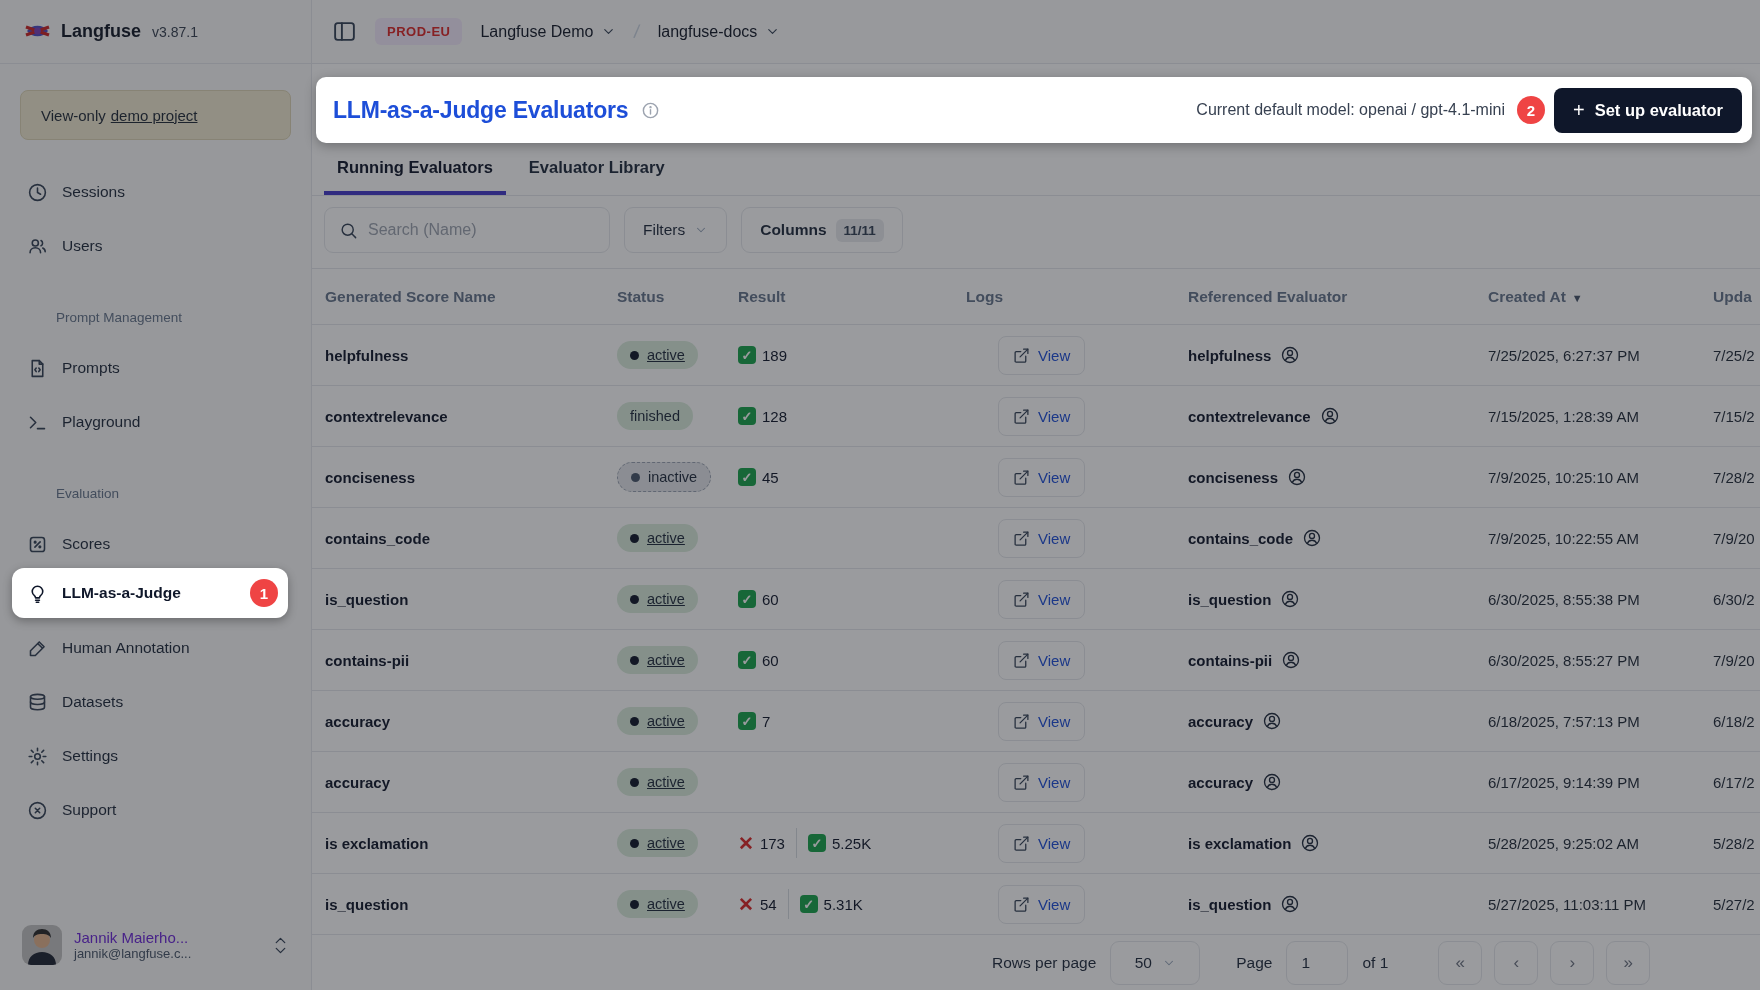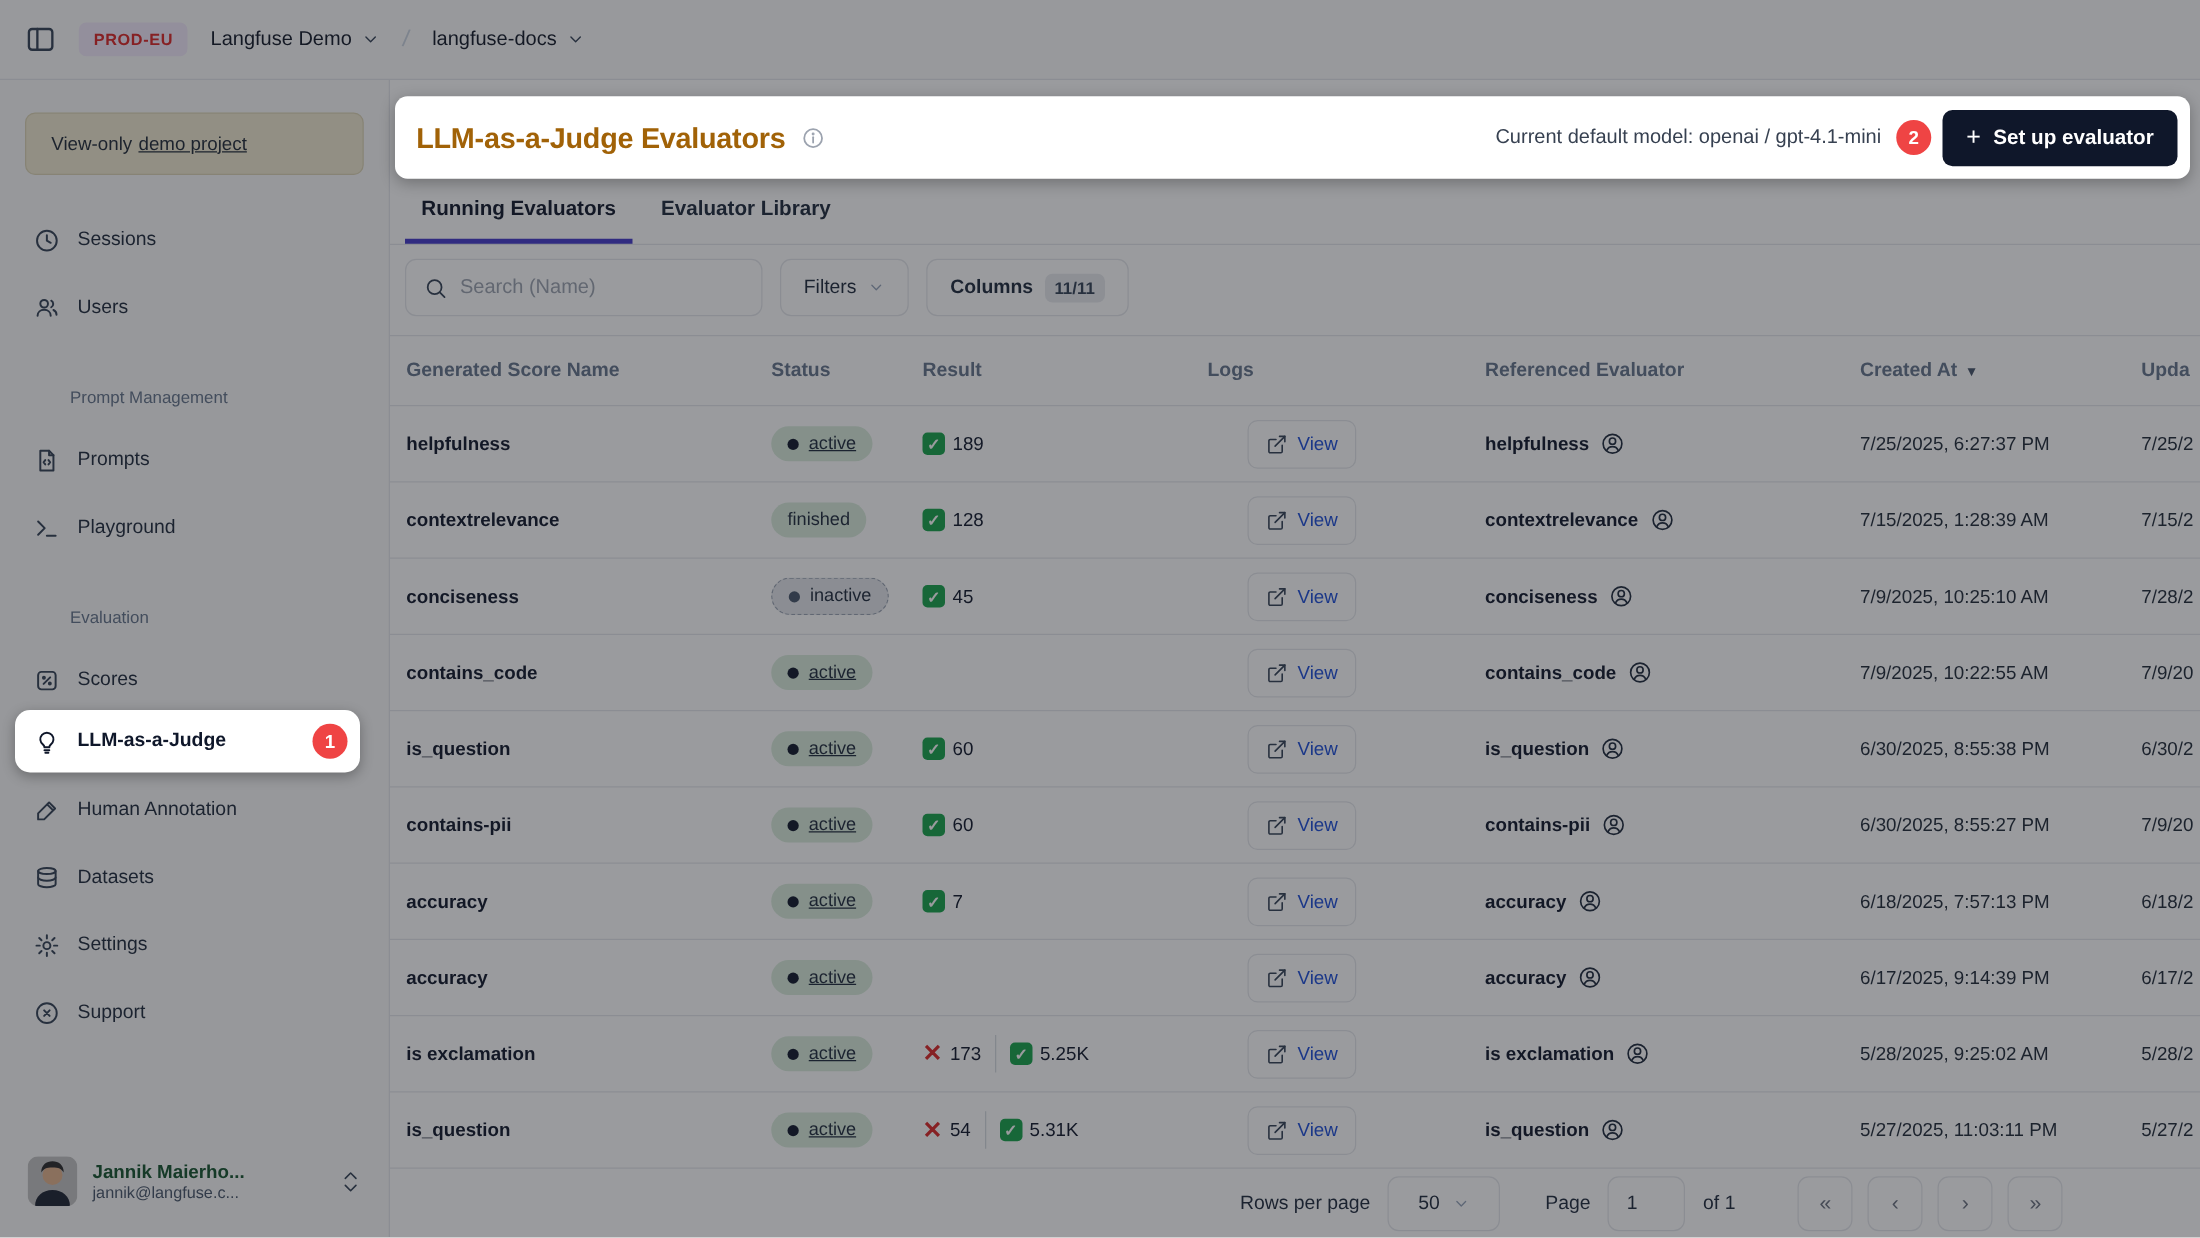--- a/index.html
+++ b/index.html
@@ -28,21 +28,21 @@
   .demo-link{text-decoration:underline;color:#1f2937;cursor:pointer;}
   .nav{margin-top:25px;display:flex;flex-direction:column;}
   .nav-item{height:54px;display:flex;align-items:center;gap:14px;padding-left:27px;font-size:15.5px;color:#1e293b;cursor:pointer;}
   .nav-label{white-space:nowrap;}
   .sec-label{height:48px;margin-top:20px;display:flex;align-items:center;padding-left:24px;font-size:13.5px;color:#64748b;margin-left:32px;}
   .llm-slot{height:50px;}
   .spacer{flex:1;}
   .user-row{margin:30px 12px 15px 12px;height:60px;display:flex;align-items:center;padding:0 10px;gap:12px;cursor:pointer;}
   .avatar{width:40px;height:40px;border-radius:9px;overflow:hidden;flex:none;}
   .user-meta{flex:1;min-width:0;}
-  .user-name{font-size:15px;font-weight:bold;color:#14532d;white-space:nowrap;}
+  .user-name{font-size:15px;font-weight:normal;color:#6d28d9;white-space:nowrap;}
   .user-email{font-size:13px;color:#475569;white-space:nowrap;}
 
   
   .main{position:absolute;left:312px;top:64px;width:1448px;height:926px;background:#fff;}
   .tabs-row{position:absolute;left:0;top:79px;height:48px;display:flex;padding-left:12px;gap:10px;}
   .tab{position:relative;height:48px;display:flex;align-items:center;padding:0 13px;font-size:16.5px;font-weight:600;color:#0f172a;cursor:pointer;}
   .tab.inactive{color:#1e293b;font-weight:600;}
   .tab.active::after{content:"";position:absolute;left:0;right:0;bottom:-5px;height:5px;background:var(--accent);}
   .div1{position:absolute;left:0;top:131px;width:100%;height:1px;background:var(--border);}
   .controls{position:absolute;left:12px;top:143px;height:46px;display:flex;gap:14px;}
@@ -81,36 +81,47 @@
   .pager{position:absolute;left:0;top:871px;width:100%;height:55px;display:flex;align-items:center;gap:14px;padding-left:680px;font-size:15.5px;color:#1e293b;}
   .sel{height:44px;width:90px;border:1px solid var(--border);border-radius:9px;background:#fff;display:flex;align-items:center;justify-content:center;gap:10px;cursor:pointer;font-size:15.5px;color:#1e293b;}
   .page-input{height:44px;width:62px;border:1px solid var(--border);border-radius:9px;background:#fff;font-size:15.5px;color:#1e293b;padding-left:14px;outline:none;}
   .pg-label{margin-left:22px;}
   .pg-btns{display:flex;gap:12px;margin-left:36px;}
   .pg-btn{width:44px;height:44px;border:1px solid var(--border);border-radius:9px;background:#fff;color:#6b7280;font-size:17px;cursor:pointer;}
 
   
   .overlay{position:absolute;inset:0;background:rgba(25,28,35,0.44);z-index:40;}
   .spot-header{position:absolute;left:316px;top:77px;width:1436px;height:66px;background:#fff;border-radius:10px;z-index:50;display:flex;align-items:center;padding:0 10px 0 17px;box-shadow:0 3px 12px rgba(0,0,0,0.28);}
-  .page-title{font-size:23px;font-weight:bold;color:#a16207;letter-spacing:-0.2px;}
+  .page-title{font-size:23px;font-weight:bold;color:#1d4ed8;letter-spacing:-0.2px;}
   .info-ic{margin-left:13px;display:flex;}
   .model-note{margin-left:auto;font-size:16px;color:#374151;}
   .num-badge{width:28px;height:28px;border-radius:50%;background:var(--badge-red);color:#fff;font-size:15px;font-weight:bold;display:flex;align-items:center;justify-content:center;flex:none;}
   .spot-header .num-badge{margin:0 9px 0 12px;}
   .cta{height:45px;background:var(--dark-btn);color:#fff;border:none;border-radius:8px;font-size:16.5px;font-weight:600;display:flex;align-items:center;gap:10px;padding:0 19px;cursor:pointer;}
   .cta .plus{font-size:20px;font-weight:400;}
   .spot-nav{position:absolute;left:12px;top:568px;width:276px;height:50px;background:#fff;border-radius:12px;z-index:50;display:flex;align-items:center;gap:14px;padding:0 10px 0 15px;box-shadow:0 3px 10px rgba(0,0,0,0.3);cursor:pointer;}
   .spot-nav .nav-label{font-size:15.5px;font-weight:bold;color:#0f172a;flex:1;}
 </style>
 </head>
 <body>
 
 <div id="app">
 
   <div class="topbar">
+    <div class="brand">
+      <span style="display:flex;">
+        <svg width="27" height="27" viewBox="0 0 27 27">
+          <path d="M3 13 C8 6,19 6,24 13 C19 20,8 20,3 13 Z" fill="#4c4cc4"></path>
+          <path d="M2 9 L25 17 M2 17 L25 9" stroke="#c22" stroke-width="3.4"></path>
+          <circle cx="13.5" cy="13" r="3.4" fill="#7a3fb8"></circle>
+        </svg>
+      </span>
+      <span class="brand-title">Langfuse</span>
+      <span class="brand-ver">v3.87.1</span>
+    </div>
     <div class="topmain">
       <span style="display:flex;cursor:pointer;">
         <svg class="ic" width="25" height="25" viewBox="0 0 24 24" stroke-width="2">
             <rect x="3" y="4" width="18" height="16" rx="2.5"></rect>
             <line x1="9.5" y1="4" x2="9.5" y2="20"></line>
           </svg>
       </span>
       <span class="env-badge">PROD-EU</span>
       <button class="crumb">
         <span>Langfuse Demo</span>

